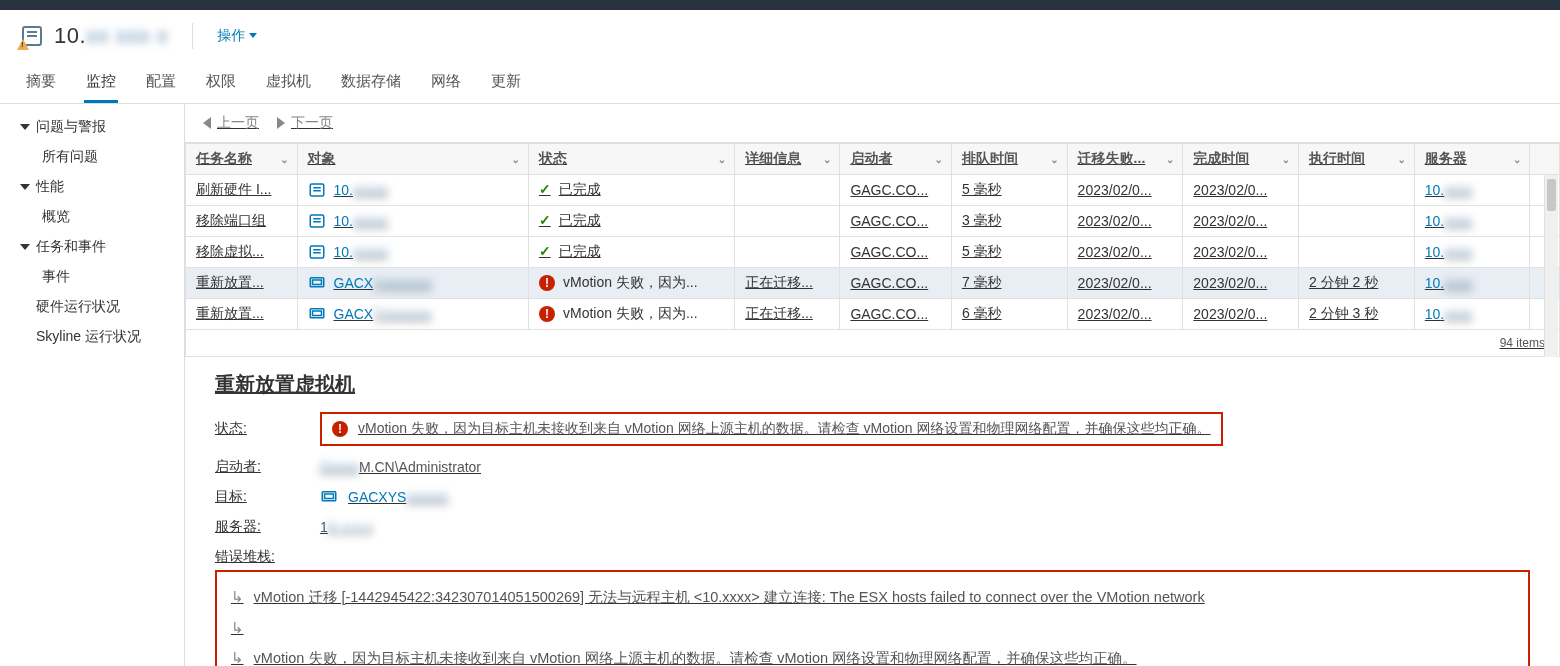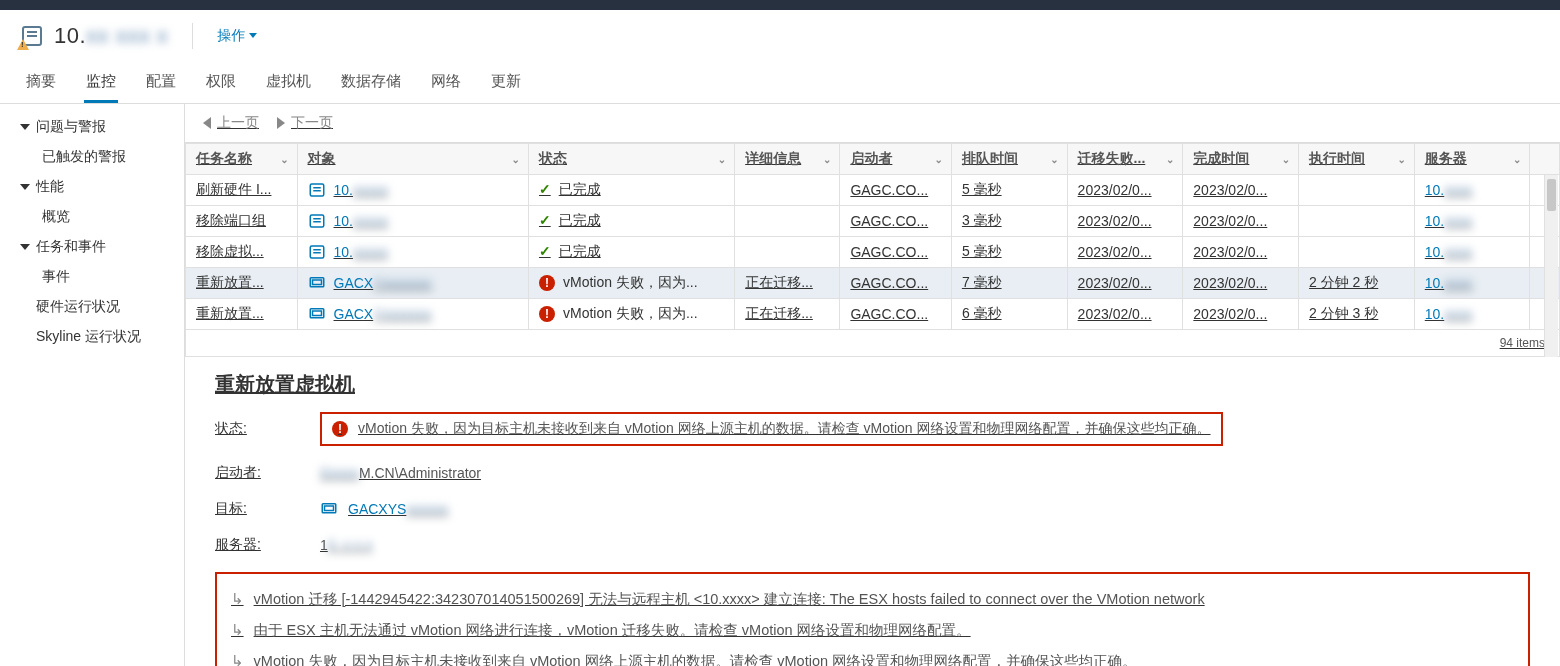--- a/index.html
+++ b/index.html
@@ -217,21 +217,21 @@
   }
   .details h3 {
     font-size: 20px;
     font-weight: 600;
     margin-bottom: 14px;
     color: #333;
   }
   .kv-row {
     display: flex;
     align-items: center;
-    margin-bottom: 18px;
+    margin-bottom: 12px;
     gap: 10px;
   }
   .kv-key {
     width: 95px;
     color: #333;
     font-weight: 500;
   }
   .kv-val {
     flex: 1;
     color: #555;
@@ -310,21 +310,21 @@
     <div class="tab">网络</div>
     <div class="tab">更新</div>
   </div>
 
 <div class="body">
   <div class="sidebar" id="sidebar">
       <div class="sb-group">
         <span class="sb-caret"></span>
         <span>问题与警报</span>
       </div>
-      <div class="sb-item">已触发的警报</div>
+      <div class="sb-item">所有问题</div>
       <div class="sb-group">
         <span class="sb-caret"></span>
         <span>性能</span>
       </div>
       <div class="sb-item">概览</div>
       <div class="sb-group">
         <span class="sb-caret"></span>
         <span>任务和事件</span>
       </div>
       <div class="sb-item">事件</div>
@@ -524,28 +524,30 @@
         </div>
       </div>
 
       <div class="kv-row">
         <div class="kv-key">服务器:</div>
         <div class="kv-val">
           <span>1<span class="blur">0. x x x</span></span>
         </div>
       </div>
 
+      <div class="kv-row" style="margin-bottom:4px">
+        <div class="kv-key">错误堆栈:</div>
+      </div>
       <div class="error-stack" id="stack-box">
           <div class="stack-line">
             <span class="stack-arrow">↳</span>
             <span>vMotion 迁移 [-1442945422:342307014051500269] 无法与远程主机 &lt;10.xxxx&gt; 建立连接: The ESX hosts failed to connect over the VMotion network</span>
           </div>
           <div class="stack-line">
             <span class="stack-arrow">↳</span>
-            <span>由于 ESX 主机无法通过 vMotion 网络进行连接，vMotion 迁移失败。请检查 vMotion 网络设置和物理网络配置。</span>
           </div>
           <div class="stack-line">
             <span class="stack-arrow">↳</span>
             <span>vMotion 失败，因为目标主机未接收到来自 vMotion 网络上源主机的数据。请检查 vMotion 网络设置和物理网络配置，并确保这些均正确。</span>
           </div>
         </div>
     </div>
   </div>
 </div>
 

